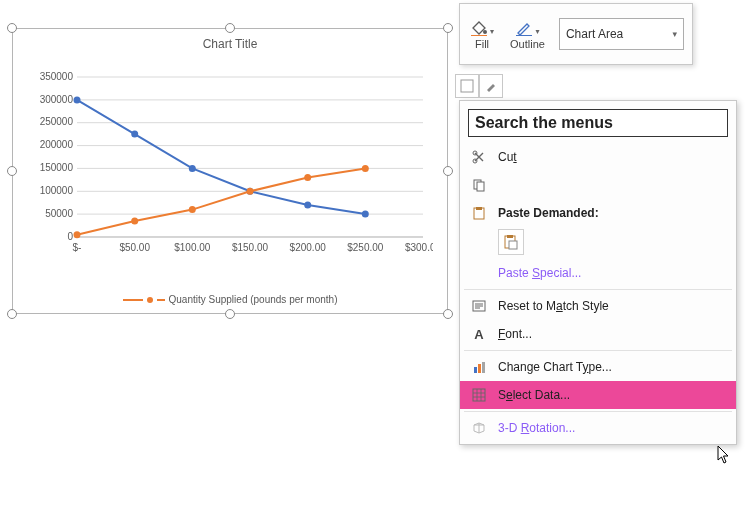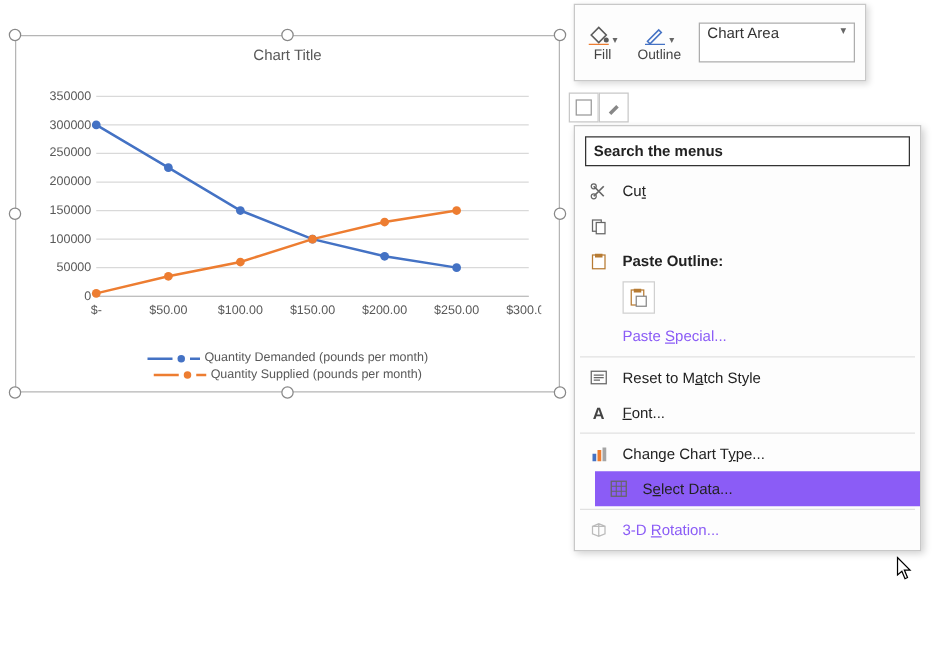--- a/index.html
+++ b/index.html
@@ -76,20 +76,21 @@
     padding: 4px 6px;
     gap: 8px;
   }
   .tool-btn { display: flex; flex-direction: column; align-items: center; justify-content: center; gap: 2px; padding: 0 4px; font-size: 11px; color: #444; }
   .tool-btn .dd { font-size: 8px; color: #666; margin-left: 2px;}
   .chart-area-select {
     flex: 1;
     border: 1px solid #adadad;
     background: #fff;
     display: flex;
+    align-items: center;
     justify-content: space-between;
     padding: 0 6px;
     font-size: 12px;
     margin: 10px 2px;
   }
   .fill-icon { width:18px; height:18px; position:relative;}
   .outline-icon { width:18px; height:18px; position:relative;}
   .brush-pair {
     position: absolute;
     left: 455px;
@@ -112,34 +113,34 @@
     border: 1px solid #c8c8c8;
     background: #fdfdfd;
     box-shadow: 2px 2px 6px rgba(0,0,0,0.2);
     padding-bottom: 2px;
   }
   .search-box {
     margin: 8px 8px 6px 8px;
     border: 1px solid #333;
     padding: 4px 6px;
     font-weight: 600;
-    font-size: 12px;
+    font-size: 16px;
     color: #222;
     background: #fff;
   }
   .menu-item {
     display: flex;
     align-items: center;
     gap: 10px;
     padding: 5px 10px 5px 10px;
     font-size: 12px;
     color: #222;
     min-height: 26px;
   }
-  .menu-item.hover { background: #8b5cf6; margin-left: 16px; }
+  .menu-item.hover { background: #ec4899; }
   .menu-item.disabled { color: #8b5cf6; }
   .menu-item .ico { width: 18px; height: 18px; display:flex; align-items:center; justify-content:center; flex-shrink:0; }
   .menu-item .label { flex:1; }
   .menu-item .label u { text-decoration: underline; }
   .sep { height:1px; background:#e1e1e1; margin: 2px 4px; }
   .paste-sub {
     padding-left: 38px;
     display:flex; gap:6px;
     margin: 2px 0 4px 0;
   }
@@ -208,26 +209,20 @@
     <g fill="#ed7d31">
       <circle cx="40" cy="167.7" r="3.5"></circle>
         <circle cx="97.7" cy="154.0" r="3.5"></circle>
         <circle cx="155.3" cy="142.6" r="3.5"></circle>
         <circle cx="213" cy="124.3" r="3.5"></circle>
         <circle cx="270.7" cy="110.6" r="3.5"></circle>
         <circle cx="328.3" cy="101.4" r="3.5"></circle>
     </g>
   </svg>
   <div class="legend">
-    <div class="legend-row">
-      <span class="leg-line blue"></span>
-        <span class="leg-dot blue"></span>
-        <span class="leg-line blue" style="width:8px"></span>
-      <span>Quantity Demanded (pounds per month)</span>
-    </div>
     <div class="legend-row">
       <span class="leg-line orange"></span>
         <span class="leg-dot orange"></span>
         <span class="leg-line orange" style="width:8px"></span>
       <span>Quantity Supplied (pounds per month)</span>
     </div>
   </div>
 </div>
 
 <div class="sel-handle" style="left:7px; top:23px"></div>
@@ -301,21 +296,21 @@
         </svg>
     </span>
   </div>
   <div class="menu-item" style="font-weight:600">
     <span class="ico">
       <svg width="14" height="14" viewBox="0 0 14 14">
           <rect x="2" y="2" width="10" height="11" fill="#fff" stroke="#b77b33"></rect>
           <rect x="4" y="1" width="6" height="3" fill="#b77b33"></rect>
         </svg>
     </span>
-    <span class="label">Paste Outline:</span>
+    <span class="label">Paste Demanded:</span>
   </div>
   <div class="paste-sub">
     <div class="pbtn">
       <svg width="16" height="16" viewBox="0 0 16 16">
           <rect x="2" y="2" width="10" height="12" fill="#fff" stroke="#b77b33"></rect>
           <rect x="4" y="1" width="6" height="3" fill="#b77b33"></rect>
           <rect x="6" y="7" width="8" height="8" fill="#fff" stroke="#888"></rect>
         </svg>
     </div>
   </div>

